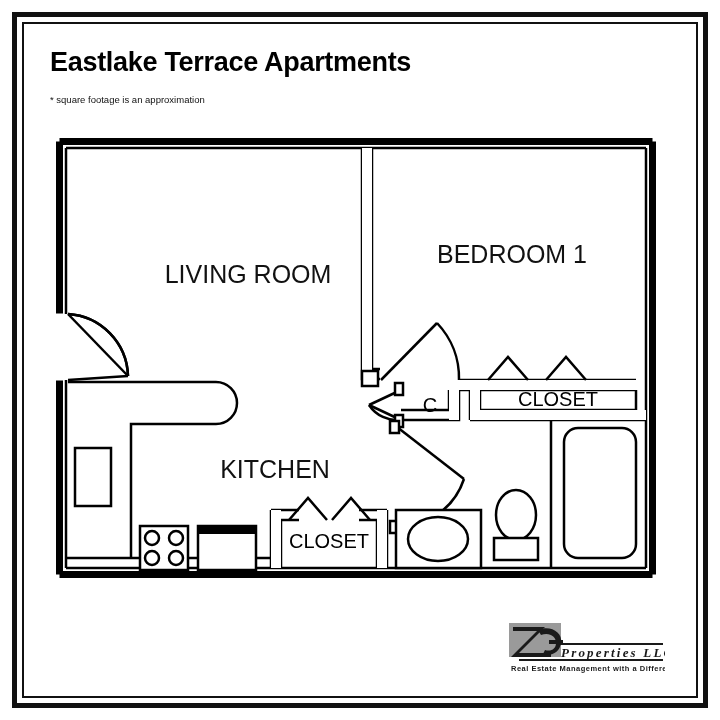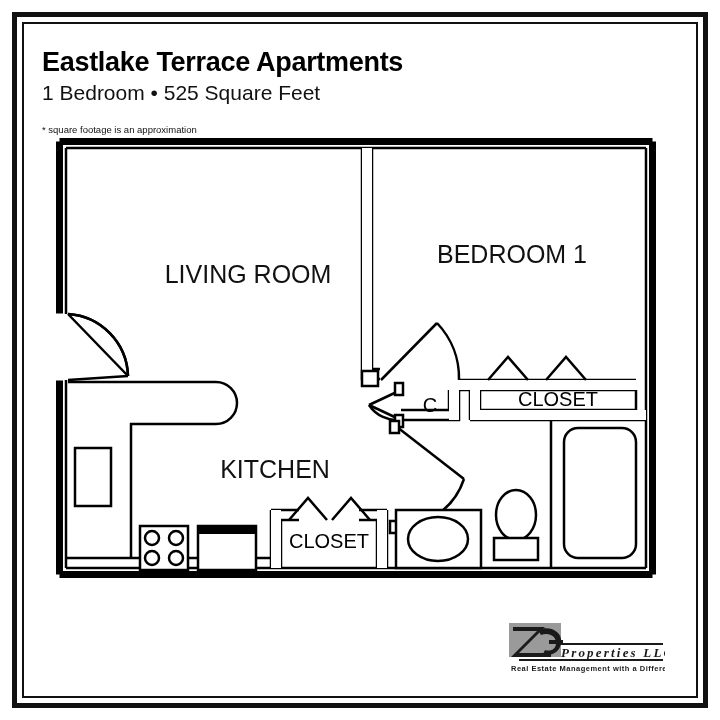--- a/index.html
+++ b/index.html
@@ -33,21 +33,21 @@
     top: 22px;
     width: 676px;
     height: 676px;
     border: 2px solid #111111;
     box-sizing: border-box;
   }
 
   
   .titleblock {
     position: absolute;
-    left: 42px;
+    left: 50px;
     top: 48px;
     width: 520px;
   }
   .title-main {
     font-size: 27px;
     font-weight: bold;
     color: #000000;
     letter-spacing: -0.3px;
     line-height: 1.05;
     white-space: nowrap;
@@ -91,21 +91,20 @@
 </head>
 <body>
 
 <div id="page">
 
   <div class="frame-outer"></div>
   <div class="frame-inner"></div>
 
   <div class="titleblock">
     <div class="title-main">Eastlake Terrace Apartments</div>
-    <div class="title-sub">1 Bedroom • 525 Square Feet</div>
     <div class="title-note">* square footage is an approximation</div>
   </div>
 
   <div class="plan-wrap">
     <svg class="plan" width="600" height="450" viewBox="0 0 600 450">
 
       <g fill="none" stroke="#000000" stroke-width="7" stroke-linejoin="miter">
 
         <path d="M 3.5 3.5 L 596.5 3.5"></path>
 

